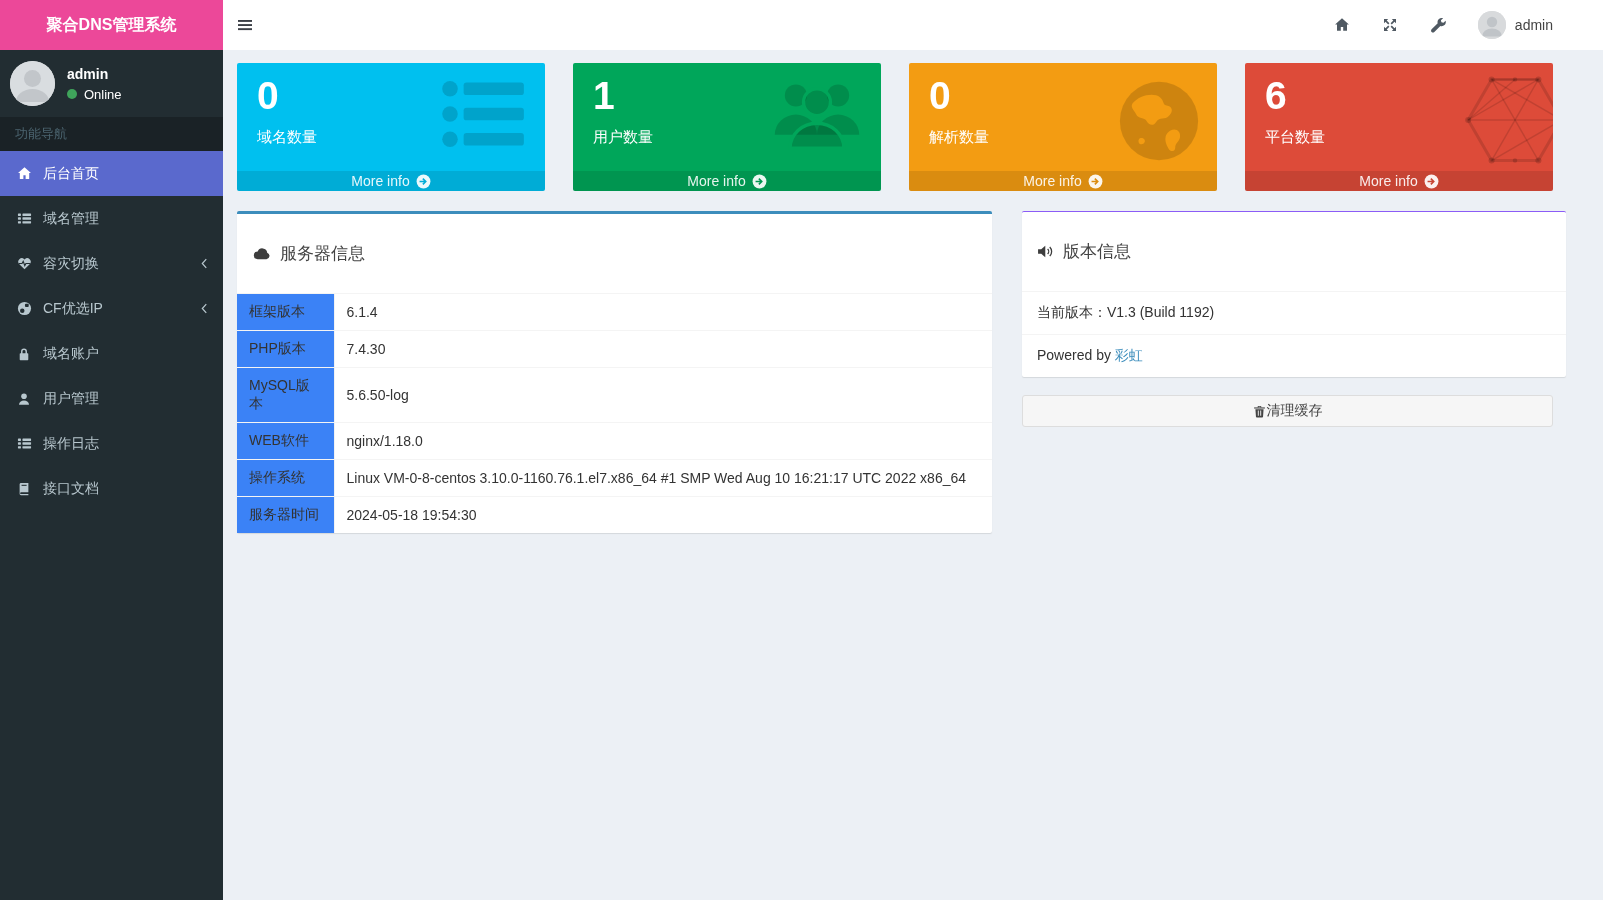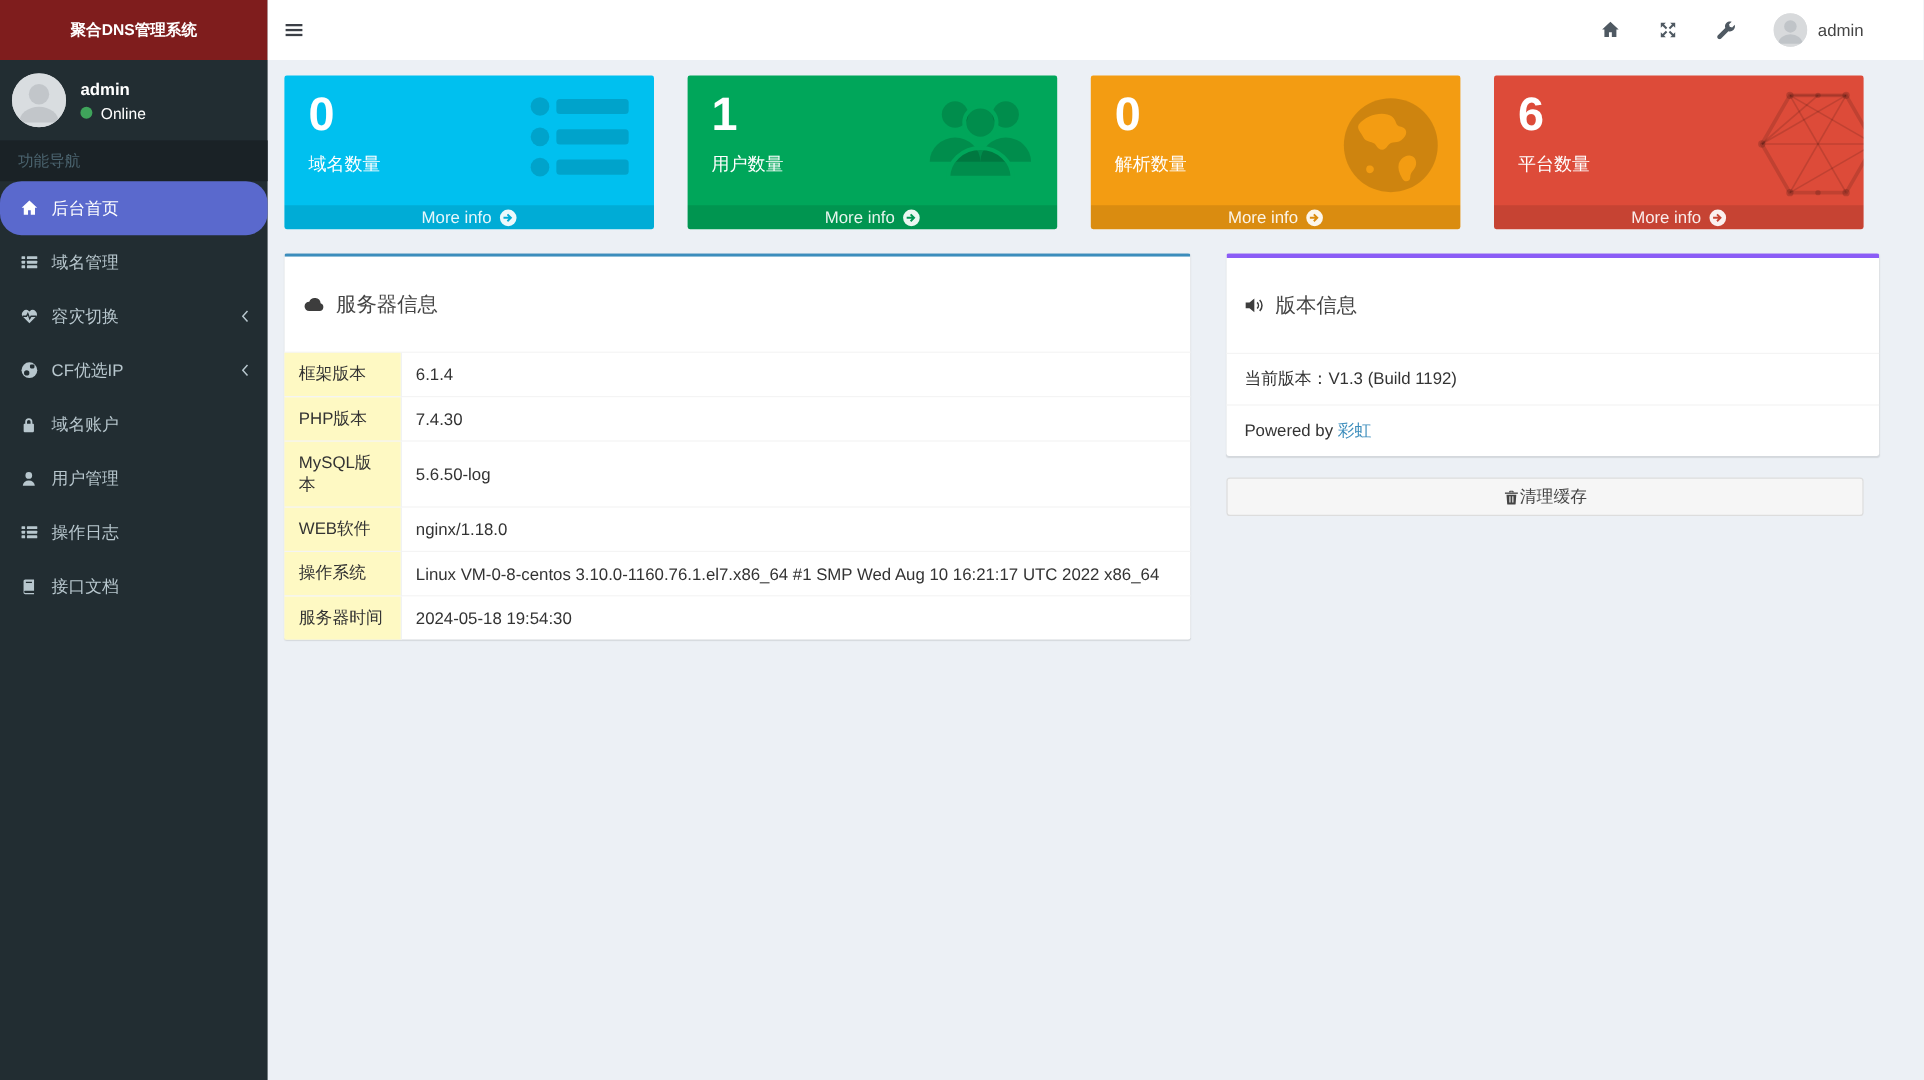--- a/index.html
+++ b/index.html
@@ -2,32 +2,32 @@
 <html><head>
 <meta charset="utf-8">
 <style>
   * { margin:0; padding:0; box-sizing:border-box; }
   html,body { width:1603px; height:900px; overflow:hidden; }
   body { font-family:"Liberation Sans","DejaVu Sans",sans-serif; background:#ecf0f5; color:#333; }
   .app { display:flex; width:100%; height:100%; }
 
   
   .sidebar { width:223px; flex:0 0 223px; background:#222d32; display:flex; flex-direction:column; }
-  .logo { height:50px; background:#7f1d1d; color:#fff; font-size:13px; font-weight:bold;
+  .logo { height:50px; background:#ec4899; color:#fff; font-size:16px; font-weight:bold;
           display:flex; align-items:center; justify-content:center; cursor:pointer; }
   .user-panel { padding:11px 10px; display:flex; align-items:center; gap:12px; }
   .avatar-big { width:45px; height:45px; border-radius:50%; background:#d9dde0; overflow:hidden; flex:0 0 45px; }
   .user-meta { display:flex; flex-direction:column; gap:5px; }
   .user-name { color:#fff; font-weight:bold; font-size:14px; }
   .user-status { color:#fff; font-size:13px; display:flex; align-items:center; gap:7px; }
   .dot { width:10px; height:10px; border-radius:50%; background:#3fa45b; display:inline-block; }
   .nav-header { background:#1a2226; color:#4b646f; font-size:13px; padding:8px 15px; }
   .menu { list-style:none; }
   .menu-item { height:45px; display:flex; align-items:center; gap:10px; padding:0 15px;
-               color:#b8c7ce; font-size:14px; cursor:pointer;border-radius:18px; }
+               color:#b8c7ce; font-size:14px; cursor:pointer; }
   .menu-item.active { background:#5a69cd; color:#fff; }
   .menu-item .mi-icon { width:18px; display:flex; justify-content:center; }
   .menu-item .chev { margin-left:auto; display:flex; }
 
   
   .main { flex:1; display:flex; flex-direction:column; min-width:0; }
   .navbar { height:50px; background:#fff; display:flex; align-items:center;
             padding:0 50px 0 14px; flex:0 0 50px; }
   .hamburger { color:#3b3f46; padding:6px 10px 6px 0; cursor:pointer; display:flex; }
   .nav-right { margin-left:auto; display:flex; align-items:center; }
@@ -52,29 +52,29 @@
   .sb-icon { position:absolute; top:16px; right:16px; z-index:1; }
   .sb-icon.clip { right:-18px; top:8px; }
   .sb-footer { position:relative; z-index:3; background:rgba(0,0,0,0.1); color:rgba(255,255,255,0.9);
                font-size:14px; padding:2px 0; display:flex; align-items:center; justify-content:center;
                gap:6px; cursor:pointer; }
 
   
   .panels { display:flex; gap:30px; margin-top:20px; align-items:flex-start; }
   .panel { background:#fff; border-radius:2px; box-shadow:0 1px 1px rgba(0,0,0,0.1); }
   .panel-server { width:755px; border-top:3px solid #3c8dbc; }
-  .panel-version { width:544px; border-top:4px solid #8b5cf6; }
+  .panel-version { width:544px; border-top:1px solid #8b5cf6; }
   .panel-head { padding:28px 15px; font-size:17px; color:#444; display:flex; align-items:center;
                 gap:9px; border-bottom:1px solid #f4f4f4; }
   .panel-head .ph-icon { display:flex; color:#3d3d3d; }
 
   .srv-table { width:100%; border-collapse:collapse; font-size:14px; color:#333; }
   .srv-table td { padding:9px 12px; border-top:1px solid #f4f4f4; }
   .srv-table tr:first-child td { border-top:none; }
-  .srv-table td.lbl { width:97px; background:#fef9c3; border-right:1px solid #f0f2f4; color:#333; }
+  .srv-table td.lbl { width:97px; background:#3b82f6; border-right:1px solid #f0f2f4; color:#333; }
 
   .right-col { width:531px; }
   .ver-row { padding:12px 15px; font-size:14px; color:#333; border-bottom:1px solid #f4f4f4; }
   .ver-row:last-child { border-bottom:none; }
   .ver-latest { color:#00a65a; }
   .link { color:#3c8dbc; text-decoration:none; cursor:pointer; }
 
   .btn-clear { margin-top:18px; width:100%; height:32px; background:#f6f6f6; border:1px solid #ddd;
                border-radius:3px; color:#444; font-size:14px; font-family:inherit;
                display:flex; align-items:center; justify-content:center; gap:1px; cursor:pointer; }

